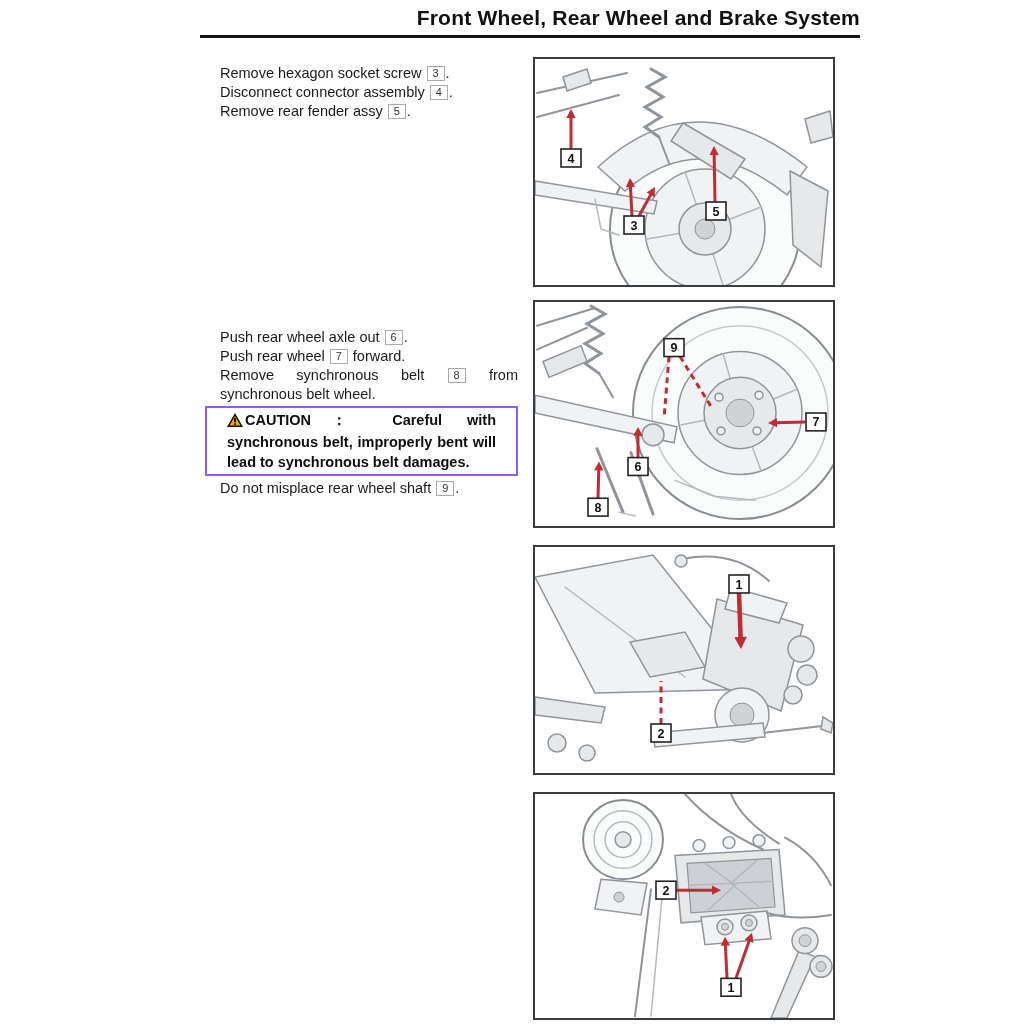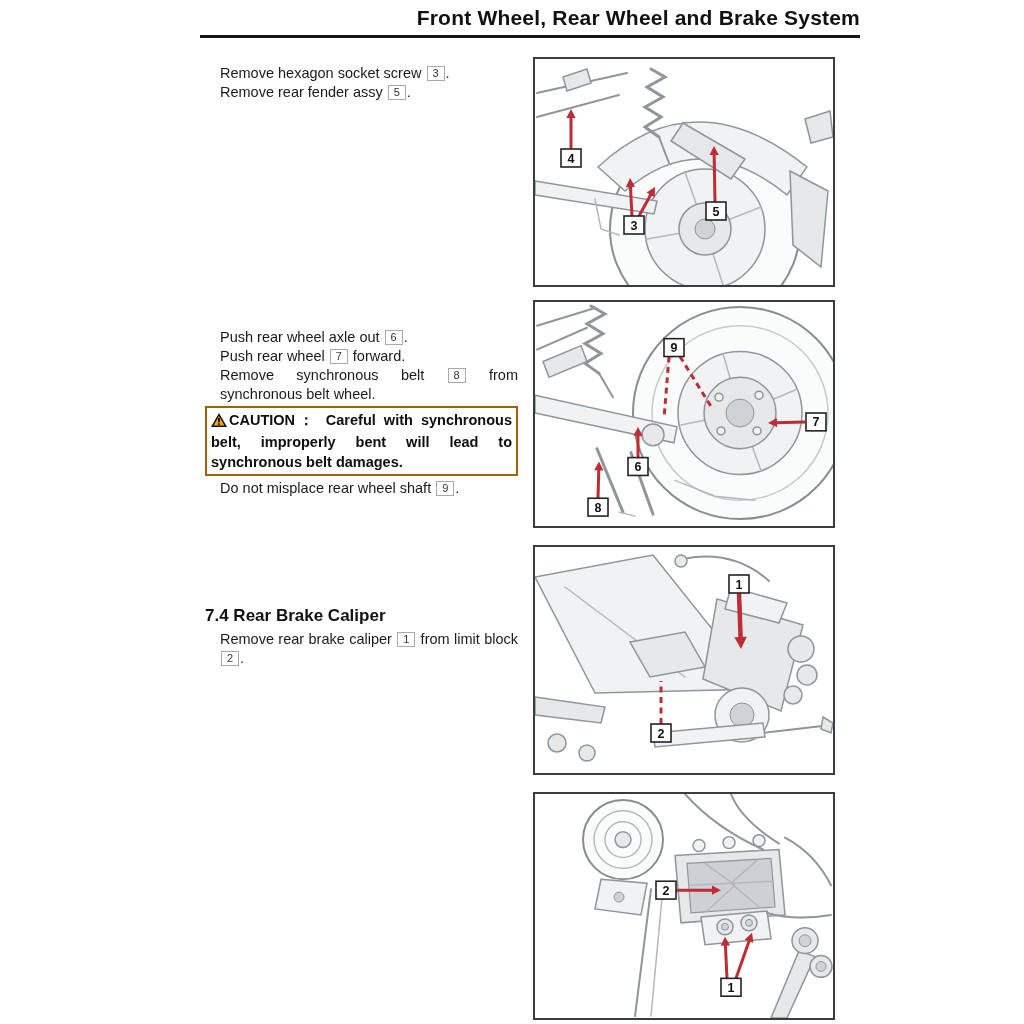--- a/index.html
+++ b/index.html
@@ -20,21 +20,21 @@
   .tblock .line{text-align:justify;margin-left:15px;}
   .heading{font-size:17px;font-weight:bold;margin:0 0 5px 0;color:#111;}
   
   .chip{
     display:inline-block;min-width:12px;padding:0 2px;margin:0 1px;
     border:1px solid #a9a9a9;background:#fff;color:#333;
     font-size:11px;line-height:13px;text-align:center;vertical-align:1px;
   }
   
   .caution{
-    border:2px solid #a16207;margin:2px 0 3px 0;padding:2px 4px;
+    border:2px solid #8b5cf6;margin:2px 0 3px 0;padding:2px 20px;
     font-weight:bold;text-align:justify;line-height:20px;font-size:14.5px;color:#0e0e0e;
   }
   .warn-ic{display:inline-block;vertical-align:-2px;margin-right:2px;}
   
   .figure{
     position:absolute;left:533px;width:302px;box-sizing:border-box;
     border:2px solid #3a3d40;background:#fff;
   }
   .figure svg{display:block;width:100%;height:100%;}
   
@@ -51,20 +51,21 @@
 
 <div class="page">
 
   <div class="title-wrap">
     <h1>Front Wheel, Rear Wheel and Brake System</h1>
   </div>
 
   <div class="tblock" style="top:64px;">
     <div>
         <div class="line">Remove hexagon socket screw <span class="chip">3</span>.</div>
+        <div class="line">Disconnect connector assembly <span class="chip">4</span>.</div>
         <div class="line">Remove rear fender assy <span class="chip">5</span>.</div>
       </div>
   </div>
 
   <div class="tblock" style="top:328px;">
     <div>
         <div class="line">Push rear wheel axle out <span class="chip">6</span>.</div>
         <div class="line">Push rear wheel <span class="chip">7</span> forward.</div>
         <div class="line">Remove synchronous belt <span class="chip">8</span> from synchronous belt wheel.</div>
       </div>
@@ -76,26 +77,20 @@
           <rect x="7.1" y="5" width="1.8" height="4.4" fill="#111"></rect>
           <rect x="7.1" y="10.3" width="1.8" height="1.7" fill="#111"></rect>
         </svg>
       </span><span>CAUTION：</span>&nbsp;<span>Careful with synchronous belt, improperly bent will lead to synchronous belt damages.</span>
     </div>
     <div>
         <div class="line">Do not misplace rear wheel shaft <span class="chip">9</span>.</div>
       </div>
   </div>
 
-  <div class="tblock" style="top:606px;">
-    <p class="heading">7.4 Rear Brake Caliper</p>
-    <div>
-        <div class="line">Remove rear brake caliper <span class="chip">1</span> from limit block <span class="chip">2</span>.</div>
-      </div>
-  </div>
 
 
   <div class="figure" style="top:57px;height:230px;">
     <svg viewBox="0 0 298 226" preserveAspectRatio="none">
       <g>
         <path class="ln" d="M2,34 L92,14"></path>
           <path class="ln" d="M2,58 L84,36"></path>
         <polygon class="fl2" points="28,18 52,10 56,24 32,32"></polygon>
         <circle class="fl3" cx="170" cy="170" r="95"></circle>
         <circle class="fl" cx="170" cy="170" r="60"></circle>

